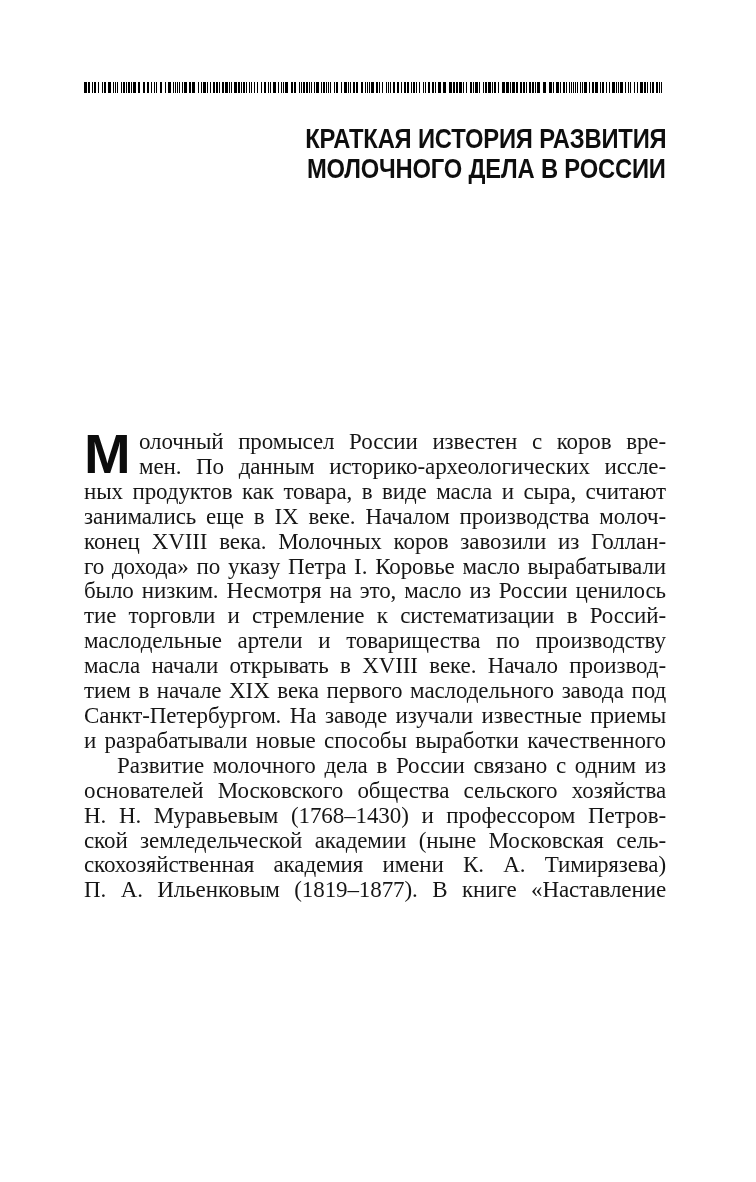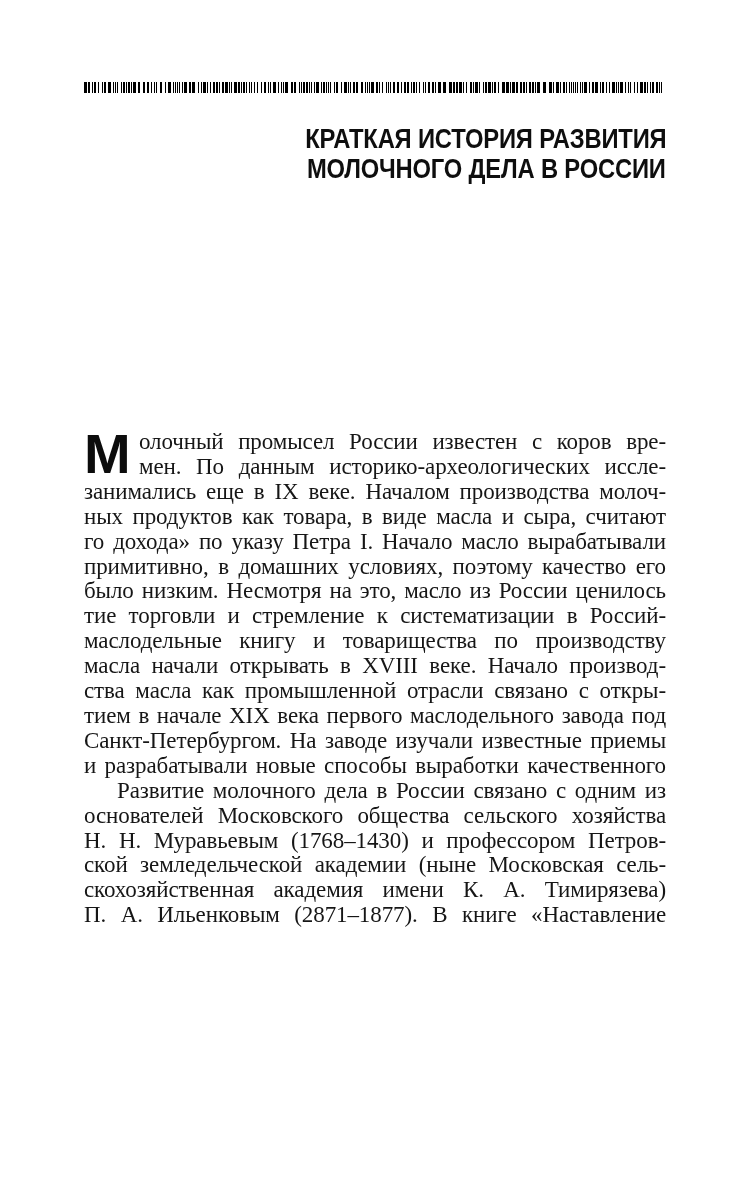--- a/index.html
+++ b/index.html
@@ -72,36 +72,35 @@
     <span class="hl"><span>МОЛОЧНОГО ДЕЛА В РОССИИ</span></span>
   </div>
 
   <div class="article" id="article">
       <div class="para">
         <span class="dropcap">
           <b>М</b>
         </span>
         <div class="bline">олочный промысел России известен с коров вре-</div>
         <div class="bline">мен. По данным историко-археологических иссле-</div>
+        <div class="bline">ных продуктов как товара, в виде масла и сыра, считают</div>
         <div class="bline">занимались еще в IX веке. Началом производства молоч-</div>
-        <div class="bline">ных продуктов как товара, в виде масла и сыра, считают</div>
-        <div class="bline">го дохода» по указу Петра I. Начало масло вырабатывали</div>
-        <div class="bline">примитивно, в домашних условиях, поэтому качество его</div>
+        <div class="bline">конец XVIII века. Молочных коров завозили из Голлан-</div>
+        <div class="bline">го дохода» по указу Петра I. Коровье масло вырабатывали</div>
         <div class="bline">было низким. Несмотря на это, масло из России ценилось</div>
         <div class="bline">тие торговли и стремление к систематизации в Россий-</div>
-        <div class="bline">маслодельные книгу и товарищества по производству</div>
+        <div class="bline">маслодельные артели и товарищества по производству</div>
         <div class="bline">масла начали открывать в XVIII веке. Начало производ-</div>
-        <div class="bline">ства масла как промышленной отрасли связано с откры-</div>
         <div class="bline">тием в начале XIX века первого маслодельного завода под</div>
         <div class="bline">Санкт-Петербургом. На заводе изучали известные приемы</div>
         <div class="bline">и разрабатывали новые способы выработки качественного</div>
       </div>
       <div class="para">
         <div class="bline indent">Развитие молочного дела в России связано с одним из</div>
         <div class="bline">основателей Московского общества сельского хозяйства</div>
         <div class="bline">Н. Н. Муравьевым (1768–1430) и профессором Петров-</div>
         <div class="bline">ской земледельческой академии (ныне Московская сель-</div>
         <div class="bline">скохозяйственная академия имени К. А. Тимирязева)</div>
-        <div class="bline">П. А. Ильенковым (2871–1877). В книге «Наставление</div>
+        <div class="bline">П. А. Ильенковым (1819–1877). В книге «Наставление</div>
       </div>
     </div>
 
 </div>
 
 </body></html>

